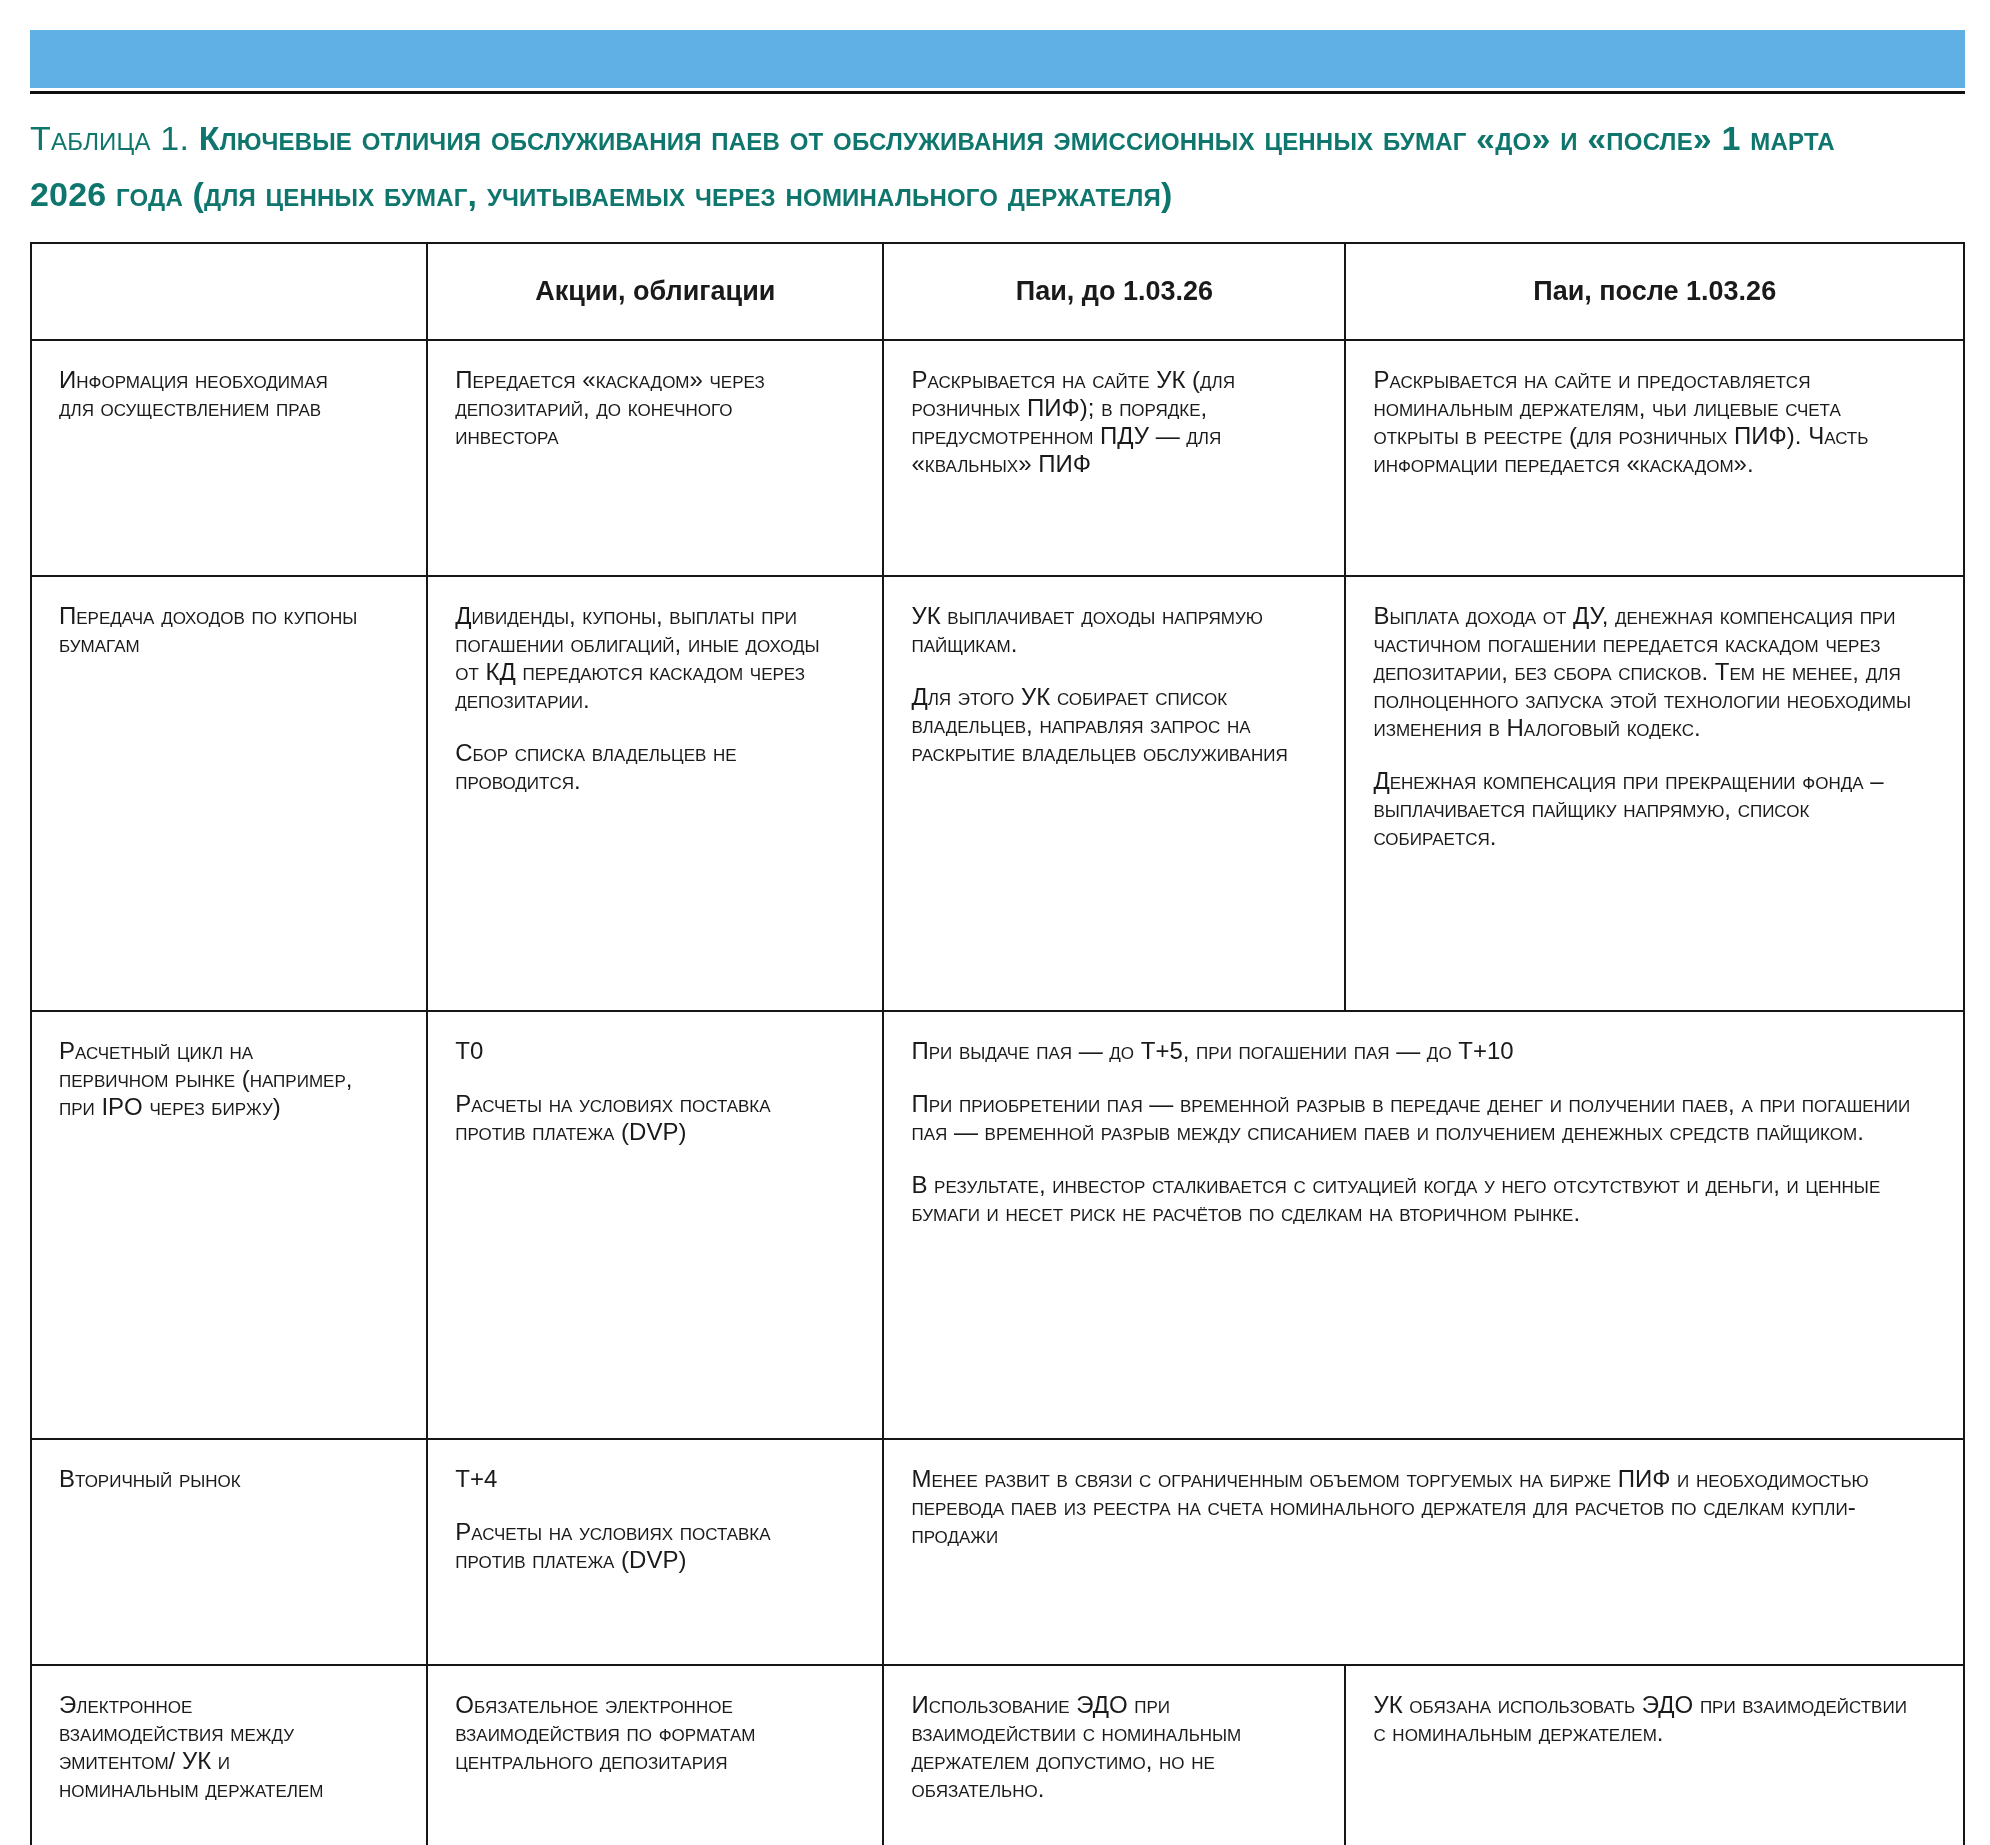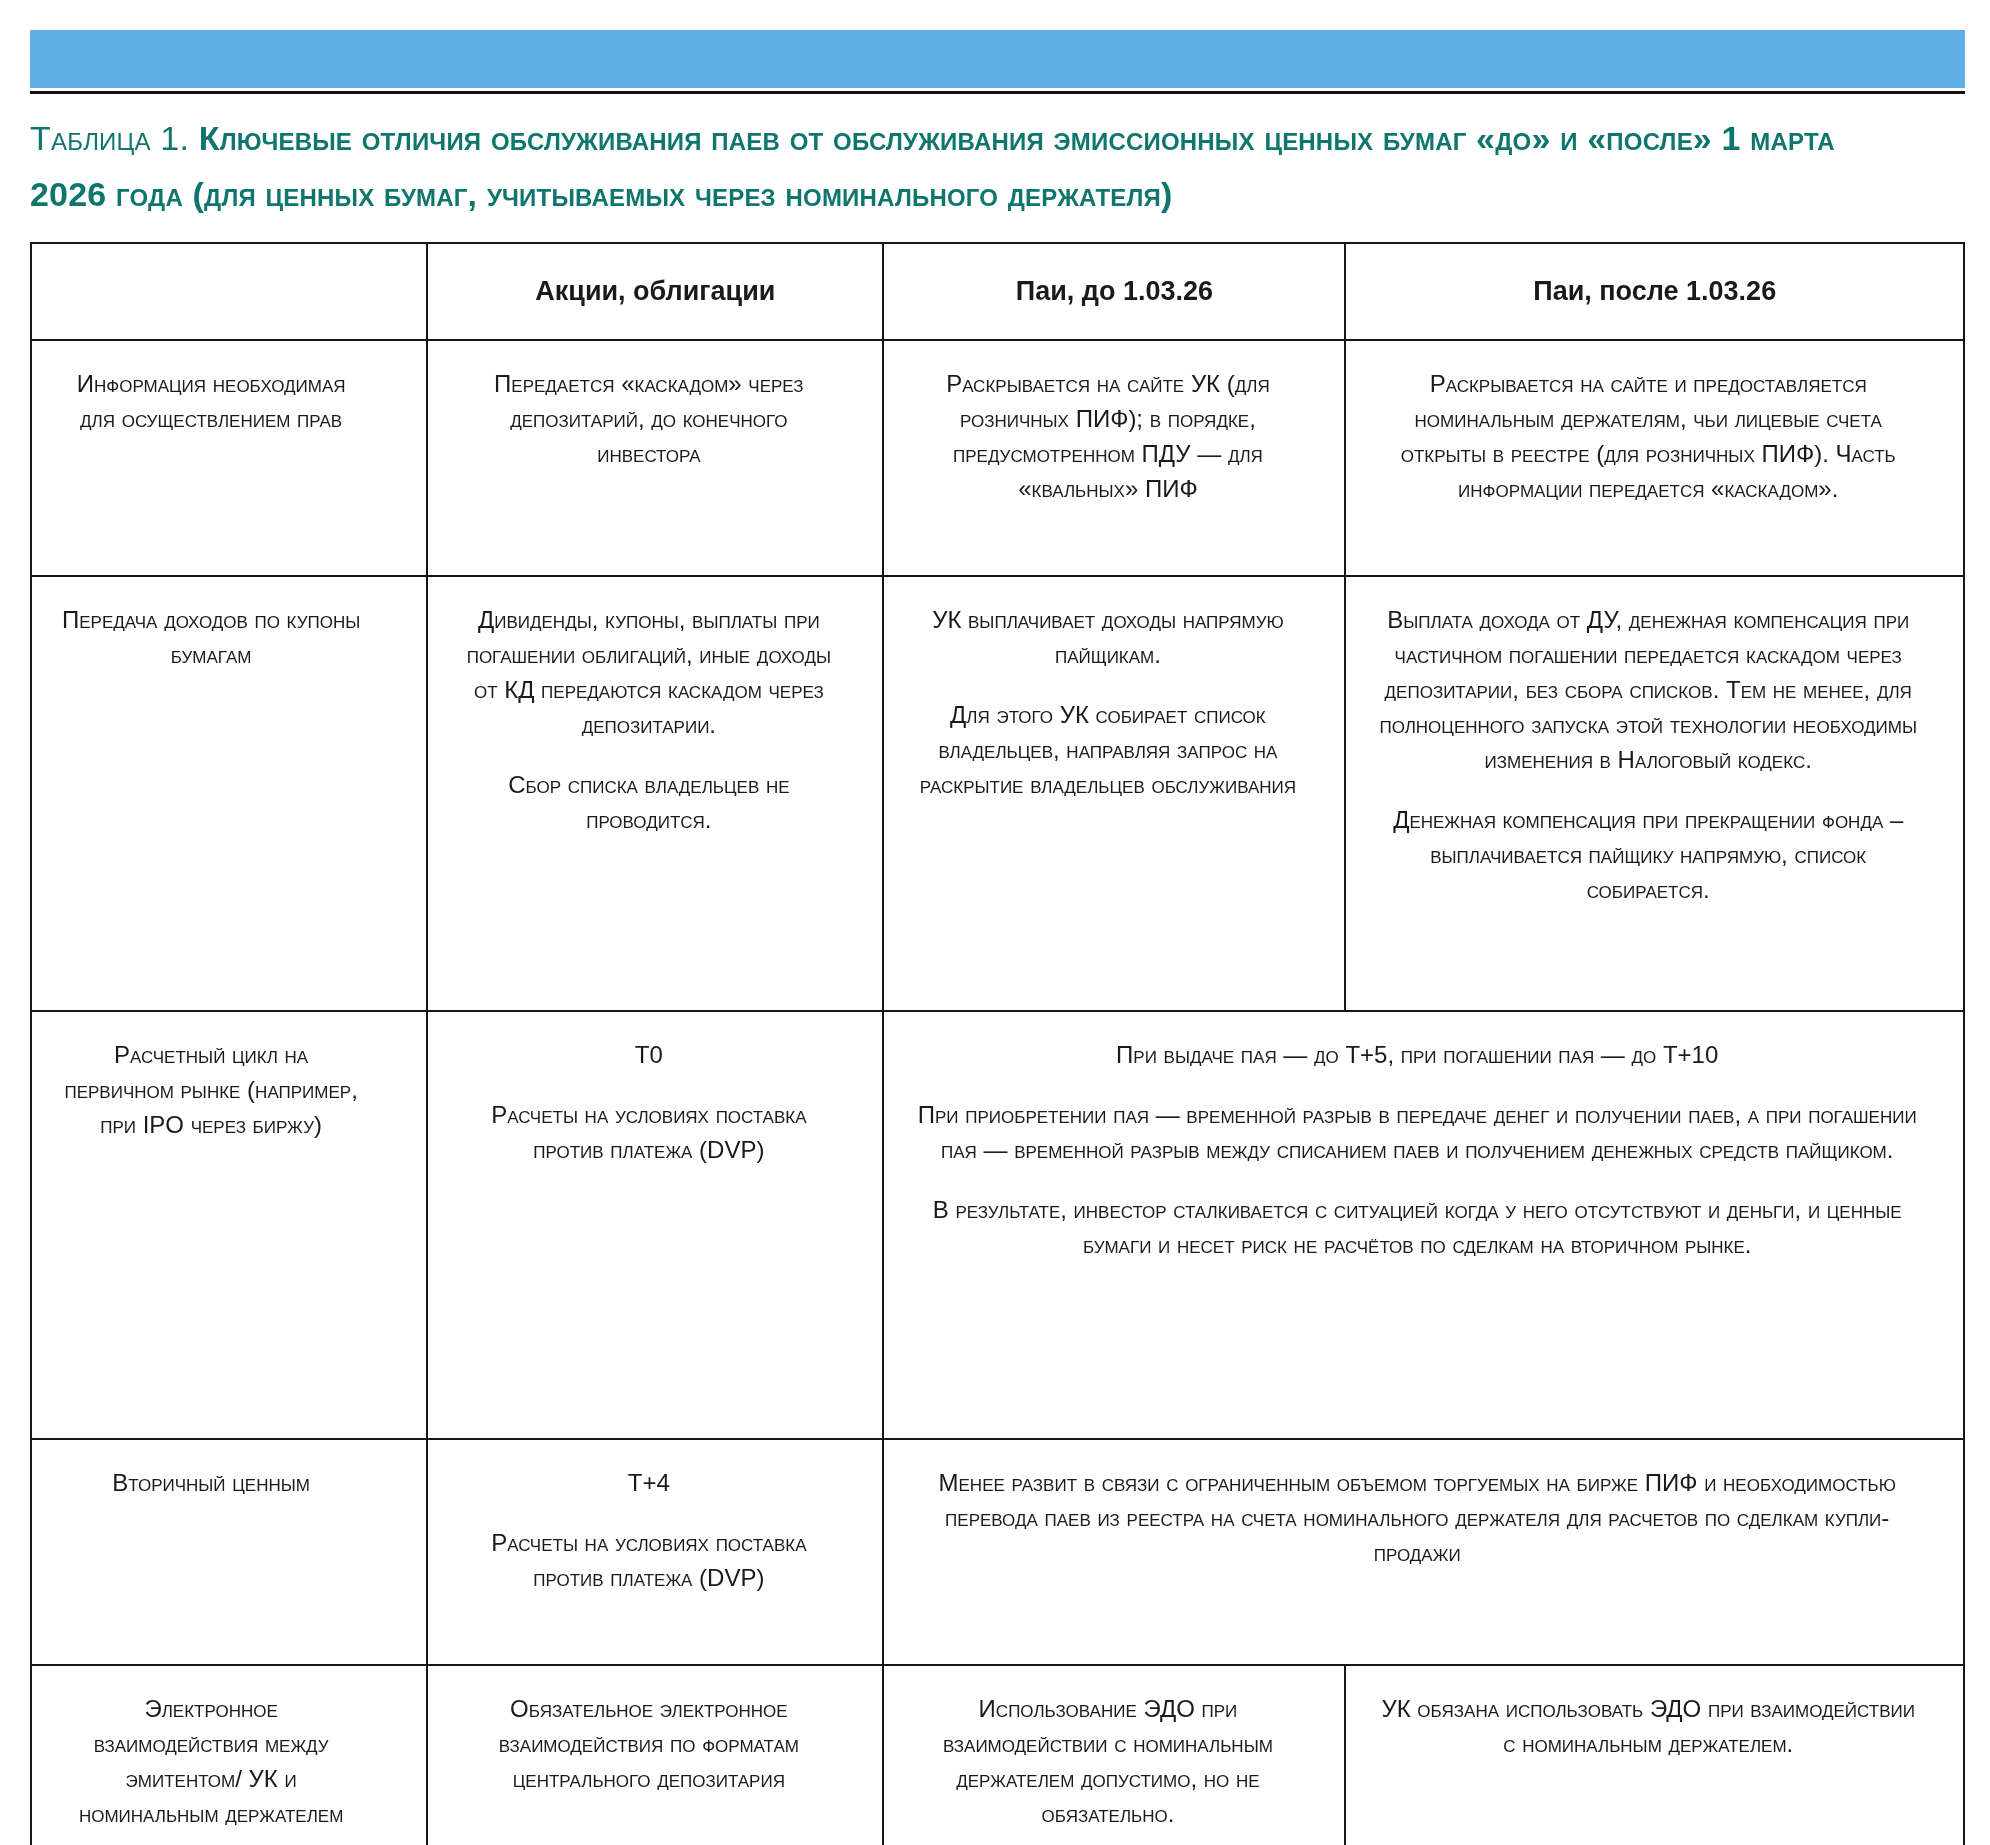--- a/index.html
+++ b/index.html
@@ -53,24 +53,24 @@
   }
   th{
     vertical-align:middle;
     text-align:center;
     font-size:27px;
     font-weight:bold;
     padding:0 1px;
   }
   td{
     vertical-align:top;
-    text-align:center;
+    text-align:left;
     padding:25px 40px 18px 27px;
     font-size:24px;
-    line-height:35px;
+    line-height:28px;
     font-variant:small-caps;
   }
   td.label-cell{ padding-right:63px; }
   td p{ margin:0 0 25px 0; }
   td p:last-child{ margin-bottom:0; }
 
   tr.hdr{ height:97px; }
   tr.r0{ height:236px; }
   tr.r1{ height:435px; }
   tr.r2{ height:428px; }
@@ -147,21 +147,21 @@
         </td>
         <td colspan="2">
           <p>При выдаче пая — до Т+5, при погашении пая — до Т+10</p>
           <p>При приобретении пая — временной разрыв в передаче денег и получении паев, а при погашении пая — временной разрыв между списанием паев и получением денежных средств пайщиком.</p>
           <p>В результате, инвестор сталкивается с ситуацией когда у него отсутствуют и деньги, и ценные бумаги и несет риск не расчётов по сделкам на вторичном рынке.</p>
         </td>
       </tr>
 
       <tr class="r3">
         <td class="label-cell">
-          <p>Вторичный ценным</p>
+          <p>Вторичный рынок</p>
         </td>
         <td>
           <p>Т+4</p>
           <p>Расчеты на условиях поставка против платежа (DVP)</p>
         </td>
         <td colspan="2">
           <p>Менее развит в связи с ограниченным объемом торгуемых на бирже ПИФ и необходимостью перевода паев из реестра на счета номинального держателя для расчетов по сделкам купли-продажи</p>
         </td>
       </tr>
 

